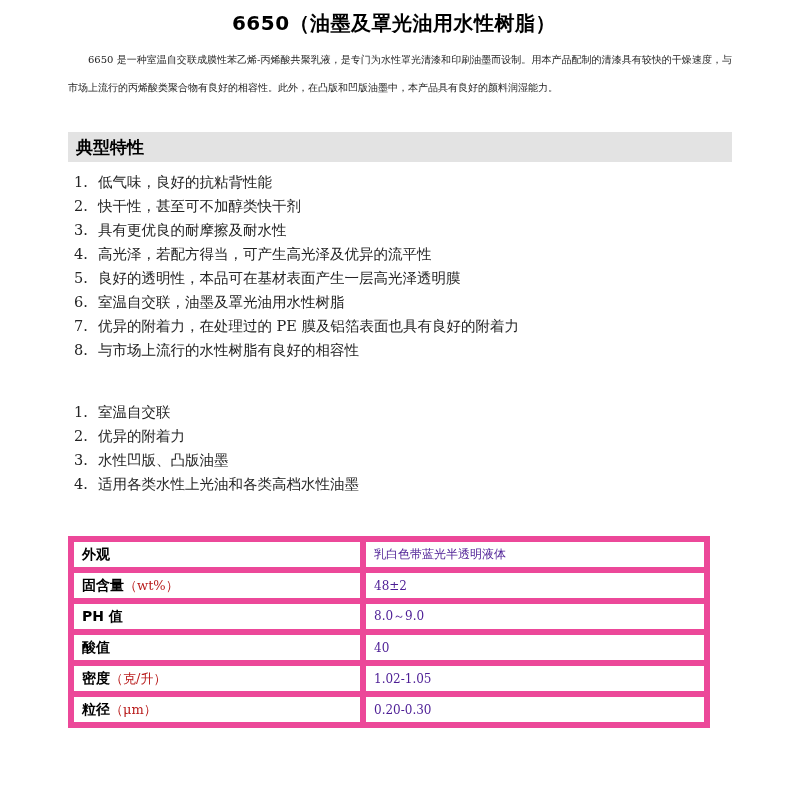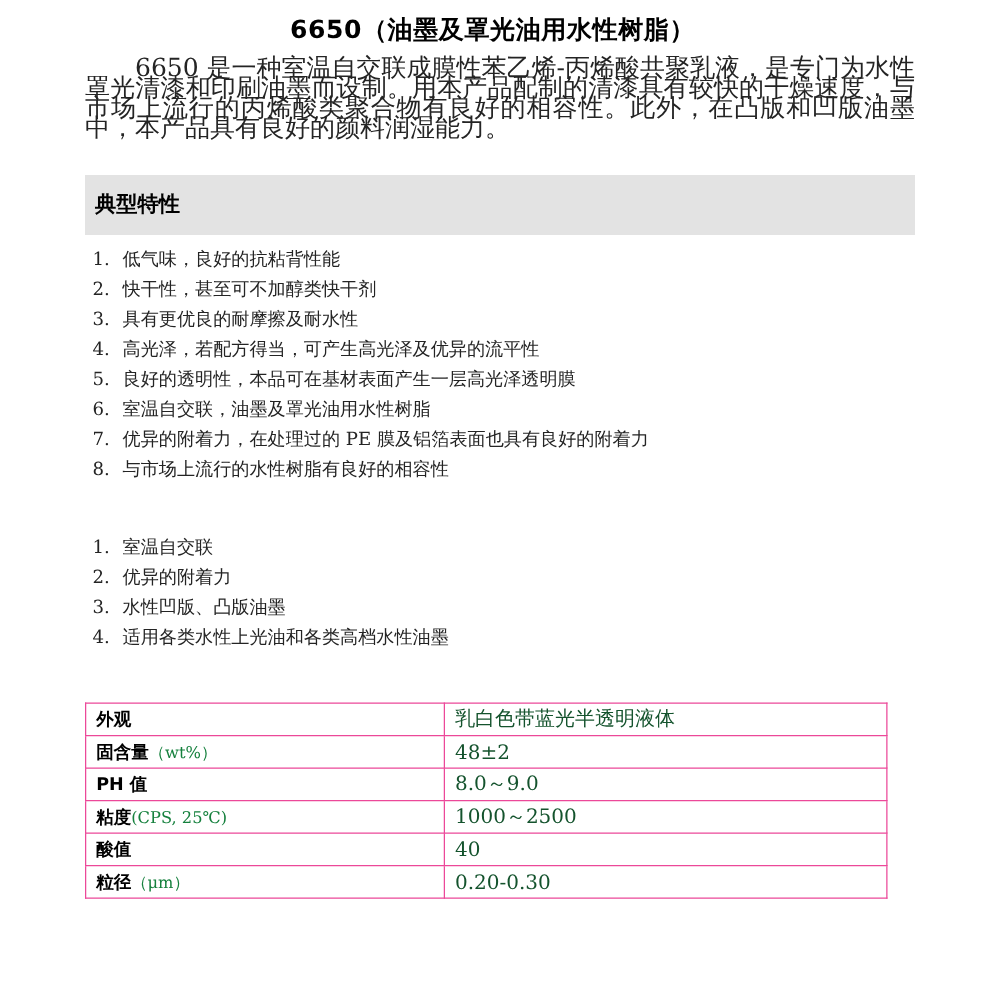--- a/index.html
+++ b/index.html
@@ -31,33 +31,33 @@
     font-size: 20px;
     letter-spacing: 0.5px;
     color: #000000;
     margin: 9px 12px 0 0;
     line-height: 28px;
   }
 
   
   .intro {
     margin: 9px 68px 0 68px;
-    font-size: 20px;
-    line-height: 16px;
+    font-size: 10px;
+    line-height: 28px;
     text-align: justify;
     text-justify: inter-ideograph;
     text-indent: 2em;
     color: #242424;
   }
 
   
   .section-bar {
     background: #e3e3e3;
     margin: 0 68px 0 68px;
-    height: 48px;
+    height: 30px;
     display: flex;
     align-items: center;
     padding-left: 8px;
     box-sizing: border-box;
   }
   .section-bar .section-title {
     font-family: "DejaVu Sans", "Liberation Sans", sans-serif;
     font-weight: bold;
     font-size: 17px;
     color: #000000;
@@ -96,44 +96,44 @@
   .prop-table-wrap {
     margin: 10px 68px 0 68px;
   }
   table.prop-table {
     width: 642px;
     border-collapse: collapse;
     table-layout: fixed;
     border: 1.5px solid #2b2b2b;
   }
   table.prop-table td {
-    border: 1px solid #ec4899;
+    border: 6px solid #ec4899;
     height: 25px;
     padding: 0 8px;
     font-size: 14px;
     vertical-align: middle;
     color: #242424;
   }
   table.prop-table td.prop-key {
     width: 270px;
     font-family: "DejaVu Sans", "Liberation Sans", sans-serif;
     font-weight: bold;
     font-size: 14px;
     color: #000000;
   }
   table.prop-table td.prop-key .unit {
     font-family: "DejaVu Serif", "Liberation Serif", serif;
     font-weight: normal;
     font-size: 13px;
-    color: #15803d;
+    color: #b91c1c;
   }
   table.prop-table td.prop-val {
     font-family: "DejaVu Serif", "Liberation Serif", serif;
-    font-size: 16px;
-    color: #14532d;
+    font-size: 12px;
+    color: #4c1d95;
   }
 </style>
 </head>
 <body>
 
 <div class="page">
 
   <h1 class="doc-title">6650（油墨及罩光油用水性树脂）</h1>
 
   <p class="intro">6650 是一种室温自交联成膜性苯乙烯-丙烯酸共聚乳液，是专门为水性罩光清漆和印刷油墨而设制。用本产品配制的清漆具有较快的干燥速度，与市场上流行的丙烯酸类聚合物有良好的相容性。此外，在凸版和凹版油墨中，本产品具有良好的颜料润湿能力。</p>
@@ -213,26 +213,26 @@
         </tr>
         <tr>
           <td class="prop-key"><span>固含量</span><span class="unit">（wt%）</span></td>
           <td class="prop-val">48±2</td>
         </tr>
         <tr>
           <td class="prop-key"><span>PH 值</span><span class="unit"></span></td>
           <td class="prop-val">8.0～9.0</td>
         </tr>
         <tr>
-          <td class="prop-key"><span>粘度</span><span class="unit">(CPS, 25℃)</span></td>
-          <td class="prop-val">1000～2500</td>
-        </tr>
-        <tr>
           <td class="prop-key"><span>酸值</span><span class="unit"></span></td>
           <td class="prop-val">40</td>
+        </tr>
+        <tr>
+          <td class="prop-key"><span>密度</span><span class="unit">（克/升）</span></td>
+          <td class="prop-val">1.02-1.05</td>
         </tr>
         <tr>
           <td class="prop-key"><span>粒径</span><span class="unit">（μm）</span></td>
           <td class="prop-val">0.20-0.30</td>
         </tr>
 
       </tbody>
     </table>
   </div>
 

